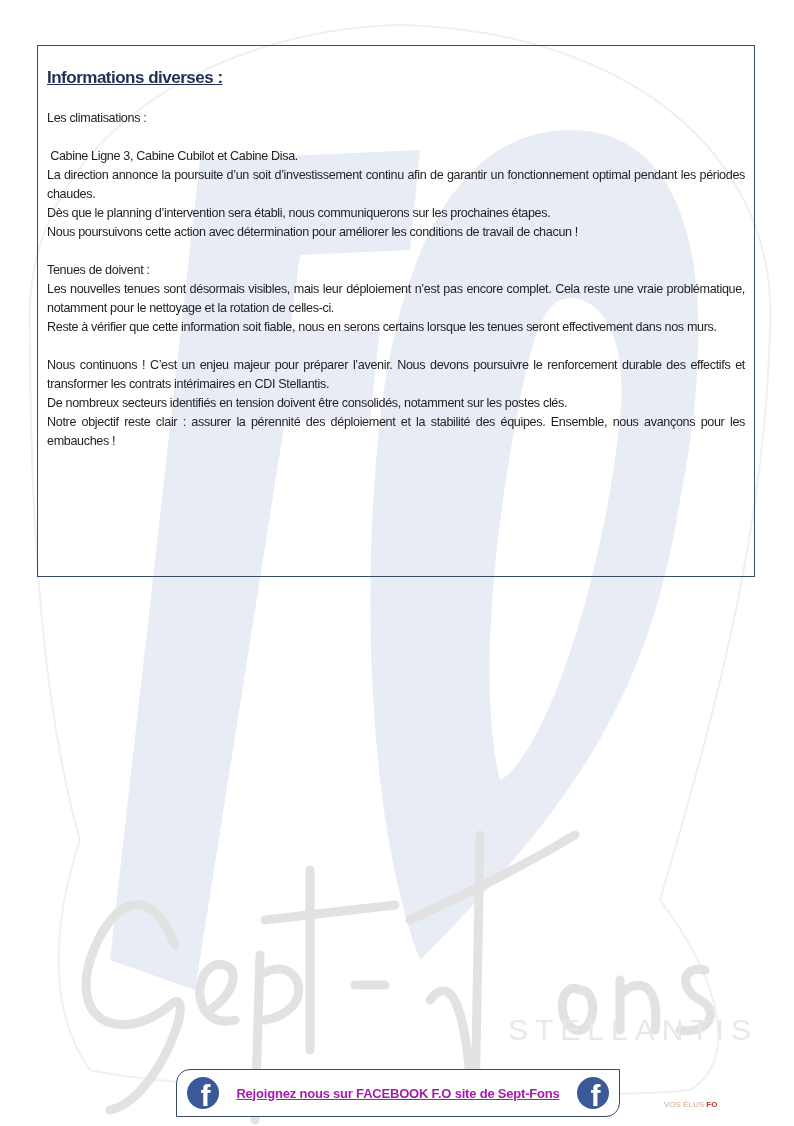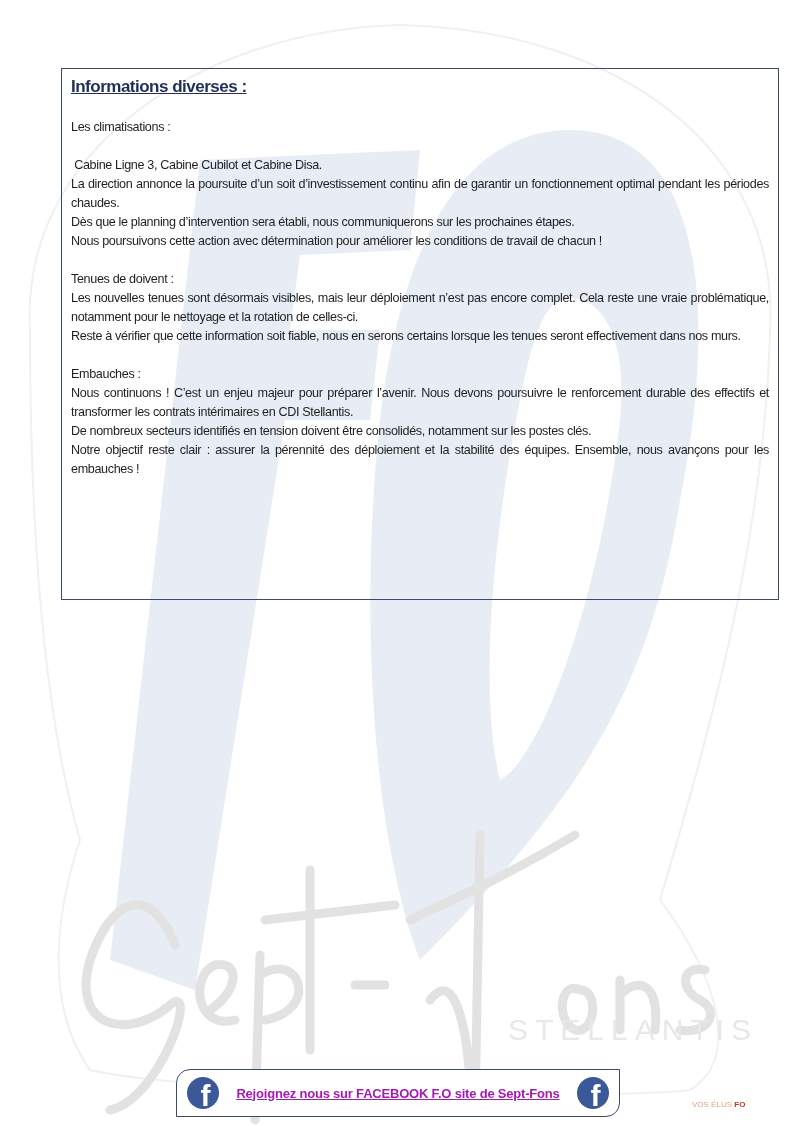--- a/index.html
+++ b/index.html
@@ -3,26 +3,25 @@
 <meta charset="utf-8">
 <style>
   html, body { margin: 0; padding: 0; }
   body {
     width: 794px; height: 1126px; position: relative; overflow: hidden;
     background: #ffffff;
     font-family: "Liberation Sans", sans-serif;
   }
   .watermark { position: absolute; left: 0; top: 0; width: 794px; height: 1126px; z-index: 0; }
   .box {
-    position: absolute; left: 37px; top: 68px; width: 718px; height: 532px;
+    position: absolute; left: 37px; top: 45px; width: 718px; height: 532px;
     border: 1px solid #3a4a6b; box-sizing: border-box; z-index: 1;
-    padding: 6px 9px 0 9px;
+    padding: 20px 9px 0 9px;
     color: #1f1f1f; font-size: 12.6px; line-height: 19px;
     letter-spacing: -0.35px;
-    margin-left: 24px;
   }
   .title {
     font-family: "Liberation Sans Narrow", "Liberation Sans", sans-serif;
     font-size: 17px; font-weight: bold; color: #1f2f55;
     text-decoration: underline; margin: 0; line-height: 24px; letter-spacing: -0.5px;
   }
   .sec-title { margin: 0; }
   p { margin: 0; text-align: justify; }
   .gap { height: 19px; }
   .fb-bar {
@@ -30,21 +29,21 @@
     border: 1px solid #3a4a6b; border-radius: 14px 0 14px 0; box-sizing: border-box;
     background: #ffffff; z-index: 2;
     display: flex; align-items: center; justify-content: space-between; padding: 0 10px;
   }
   .fb-icon { width: 32px; height: 32px; border-radius: 50%; background: #3b5998;
     display: flex; align-items: flex-end; justify-content: center; overflow: hidden; }
   .fb-icon span { color: #fff; font-weight: bold; font-size: 30px; line-height: 30px;
     font-family: "Liberation Sans", sans-serif; margin-left: 5px; margin-bottom: -2px; }
   .fb-text { font-weight: bold; font-size: 13px; color: #a21caf; text-decoration: underline;
     letter-spacing: -0.2px; }
-  .vos-elus { position: absolute; left: 692px; top: 1100px; font-size: 8px; color: #d9a48a;
+  .vos-elus { position: absolute; left: 664px; top: 1100px; font-size: 8px; color: #d9a48a;
     z-index: 2; letter-spacing: 0; }
   .vos-elus b { color: #c0392b; }
 </style>
 </head>
 <body>
 
 <svg class="watermark" viewBox="0 0 794 1126" xmlns="http://www.w3.org/2000/svg">
 
   <path d="M30 330 C 20 150, 200 30, 400 25 C 620 30, 780 150, 770 330 C 765 520, 720 700, 660 900 C 720 980, 740 1060, 690 1090 C 600 1100, 200 1095, 90 1070 C 40 1000, 60 900, 80 840 C 40 700, 30 500, 30 330 Z" fill="none" stroke="#f0f0f0" stroke-width="2"></path>
 
@@ -81,21 +80,20 @@
   <div class="gap"></div>
 
   <div>
     <p class="sec-title">Tenues de doivent :</p>
     <p>Les nouvelles tenues sont désormais visibles, mais leur déploiement n’est pas encore complet. Cela reste une vraie problématique, notamment pour le nettoyage et la rotation de celles-ci.</p>
     <p>Reste à vérifier que cette information soit fiable, nous en serons certains lorsque les tenues seront effectivement dans nos murs.</p>
   </div>
   <div class="gap"></div>
 
   <div>
-    <p class="sec-title">Embauches :</p>
     <p>Nous continuons ! C’est un enjeu majeur pour préparer l’avenir. Nous devons poursuivre le renforcement durable des effectifs et transformer les contrats intérimaires en CDI Stellantis.</p>
     <p>De nombreux secteurs identifiés en tension doivent être consolidés, notamment sur les postes clés.</p>
     <p>Notre objectif reste clair : assurer la pérennité des déploiement et la stabilité des équipes. Ensemble, nous avançons pour les embauches !</p>
   </div>
 </div>
 
 <div class="fb-bar">
   <div class="fb-icon">
       <span>f</span>
     </div>

